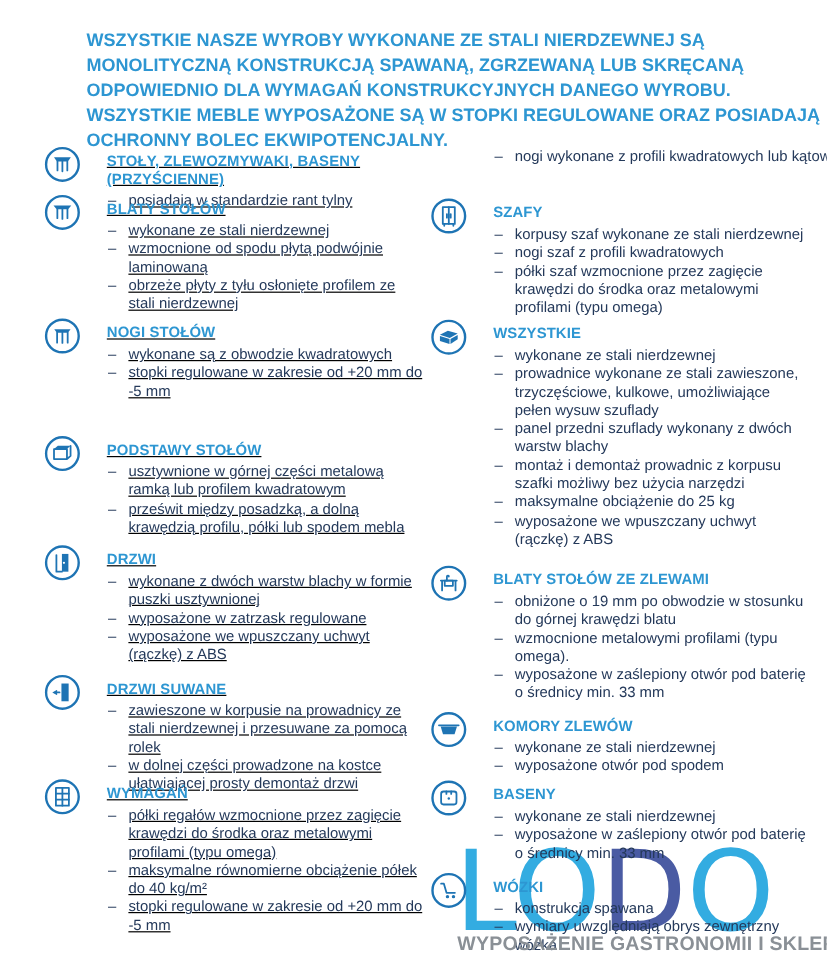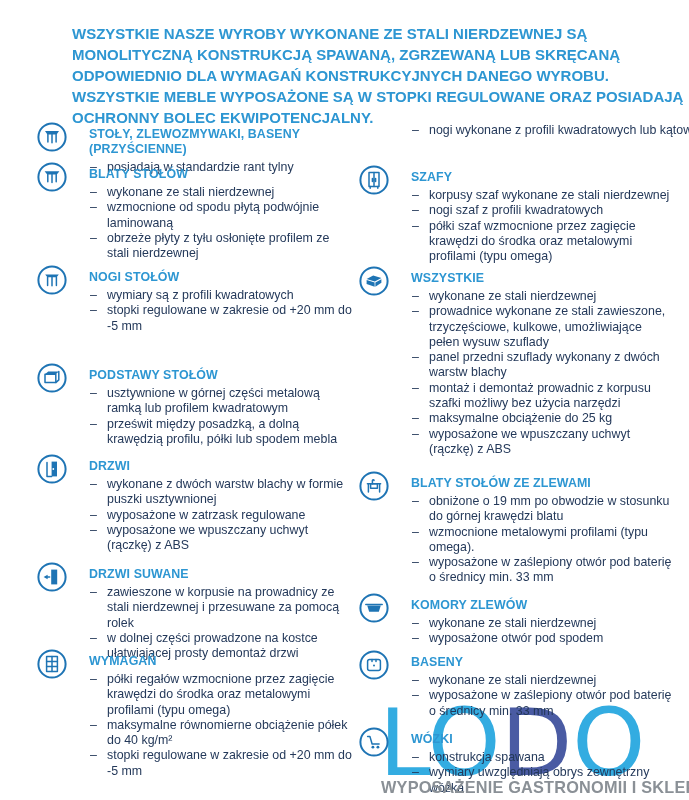--- a/index.html
+++ b/index.html
@@ -14,21 +14,21 @@
   body{
     width:689px;height:800px;position:relative;overflow:hidden;
     background:#ffffff;
     font-family:"Liberation Sans",sans-serif;
   }
   .intro{
     position:absolute;left:36px;top:8px;width:628px;z-index:1;
     font-weight:bold;font-size:15px;line-height:21px;color:var(--accent);margin-left:36px;
   }
   .item{position:absolute;display:flex;z-index:1;}
-  .item.col-left{left:36px;width:318px;}
+  .item.col-left{left:36px;width:318px;text-decoration:underline;}
   .item.col-right{left:358px;width:316px;}
   .icon{width:32px;height:32px;flex:none;margin-right:21px;display:block;}
   .icn{width:32px;height:32px;display:block;}
   .icn .ring{fill:none;stroke:var(--icon-blue);stroke-width:2;}
   .icn .st{fill:none;stroke:var(--icon-blue);stroke-width:1.5;stroke-linecap:round;stroke-linejoin:round;}
   .icn .fl{fill:var(--icon-blue);stroke:none;}
   .content{flex:1;min-width:0;}
   .content h3{
     margin:6px 0 0 0;font-size:12.4px;line-height:15px;font-weight:bold;
     color:var(--accent);letter-spacing:0.1px;
@@ -97,21 +97,21 @@
   <span class="icon">
     <svg class="icn" viewBox="0 0 32 32">
         <circle class="ring" cx="16" cy="16" r="13.6"></circle>
         <path class="fl" d="M9.2 10.4h13.6l-2.2 2.8H11.4Z"></path>
         <path class="st" d="M11.6 13.2V21.6M20.4 13.2V21.6M16 13.2v8.6"></path>
       </svg>
   </span>
   <div class="content">
     <h3>NOGI STOŁÓW</h3>
     <ul>
-      <li>wymiary są z profili kwadratowych</li>
+      <li>wykonane są z obwodzie kwadratowych</li>
       <li>stopki regulowane w zakresie od +20 mm do -5 mm</li>
     </ul>
   </div>
 </div>
 
 <div class="item col-left" style="top:362px">
   <span class="icon">
     <svg class="icn" viewBox="0 0 32 32">
         <circle class="ring" cx="16" cy="16" r="13.6"></circle>
         <path class="fl" d="M9 12.2l3.2-2.8h10.6L19.8 12.2Z"></path>

